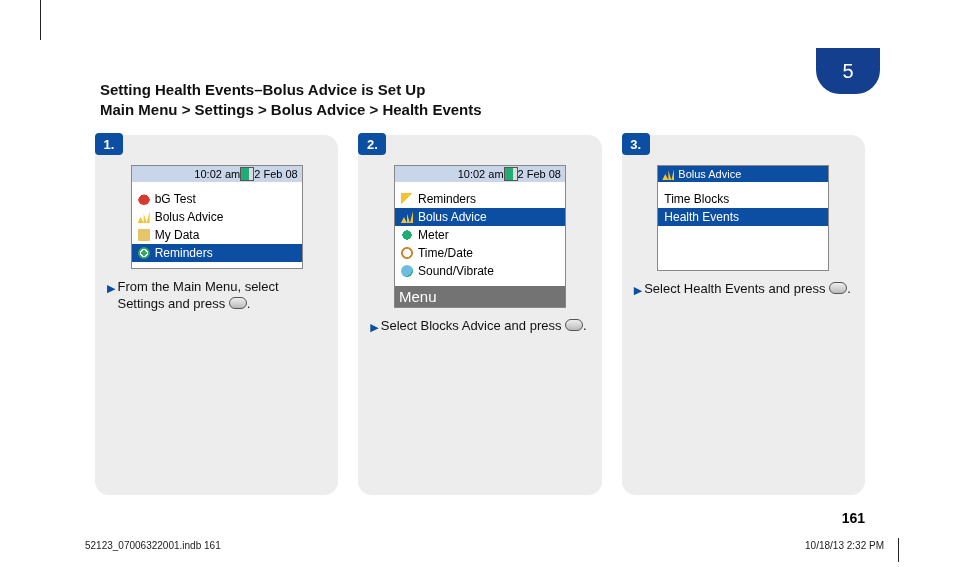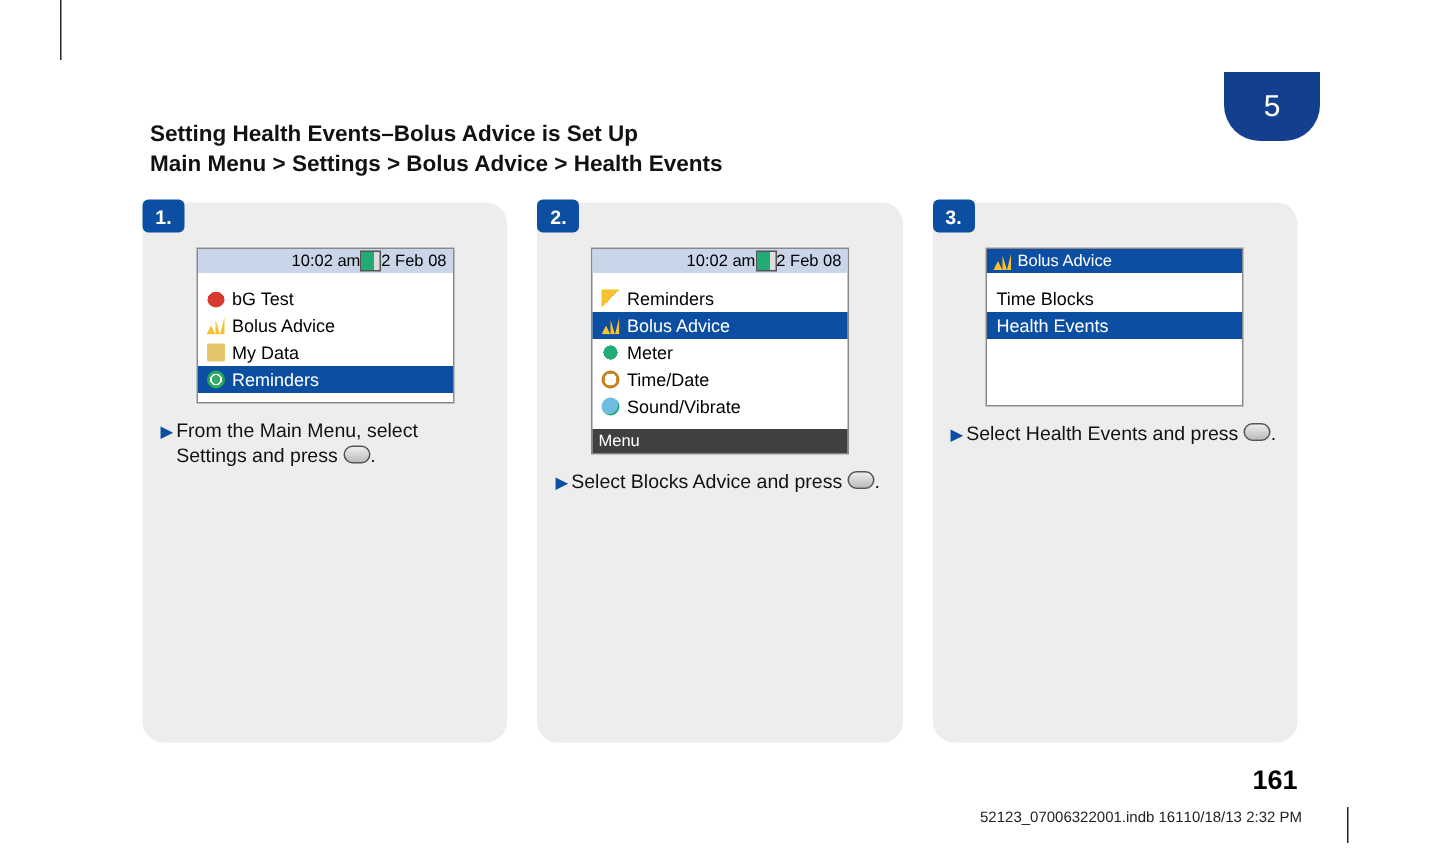--- a/index.html
+++ b/index.html
@@ -140,23 +140,23 @@
   }
   .i-drop   { background: radial-gradient(circle at 50% 60%, #d83a2e 60%, transparent 62%); border-radius: 50% 50% 60% 60%; }
   .i-chart  { background: linear-gradient(#f6c22d,#f6c22d); clip-path: polygon(0 100%,25% 50%,50% 100%,50% 20%,75% 100%,100% 0,100% 100%); }
   .i-folder { background: #e6c468; border-radius: 1px; }
   .i-gear   { background: radial-gradient(circle, #3a6 40%, #fff 41% 55%, #3a6 56%); border: 1px solid #2a5; border-radius: 50%; box-sizing: border-box; }
   .i-flag   { background: linear-gradient(135deg,#f6c22d 50%, transparent 50%); }
   .i-meter  { background: radial-gradient(circle at 50% 50%, #2a7 55%, transparent 56%); }
   .i-globe  { background: radial-gradient(circle at 40% 40%, #6dbde0 60%, #2a7 61%); border-radius: 50%; }
   .i-clock  { background: radial-gradient(circle at 50% 50%, #fff 55%, #d08a2f 56%); border: 1px solid #c07818; border-radius: 50%; box-sizing: border-box; }
   .phone .softbar {
-    background: #404040;
-    color: #fff;
-    font-size: 11px;
+    background: #737373;
+    color: #fff;
+    font-size: 15px;
     padding: 2px 4px;
   }
   .caption {
     margin-top: 6px;
     font-size: 13px;
     font-family: "Helvetica Neue", Arial, sans-serif;
     font-stretch: condensed;
     line-height: 1.3;
     display: flex;
     gap: 2px;
@@ -174,29 +174,29 @@
     border: 1px solid #555;
     border-radius: 6px;
     background: linear-gradient(#eee,#bbb);
     vertical-align: -1px;
   }
   .page-num {
     position: absolute;
     right: 20px;
     top: 510px;
     font-weight: bold;
-    font-size: 18px;
+    font-size: 14px;
   }
   .footer {
     position: absolute;
     left: 85px;
-    right: 86px;
+    right: 70px;
     top: 540px;
     display: flex;
-    justify-content: flex-end;
+    justify-content: space-between;
     font-size: 10px;
     color: #222;
     border-top: 0;
   }
   .crop-right {
     position: absolute;
     right: 55px;
     top: 538px;
     width: 0;
     height: 24px;

